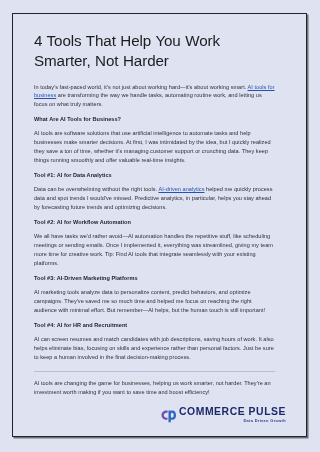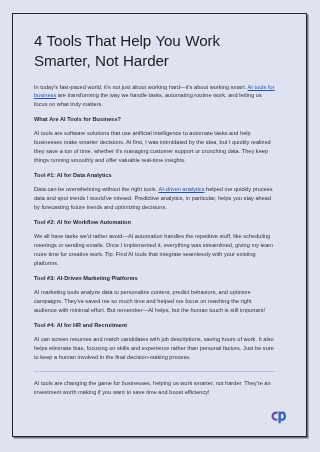--- a/index.html
+++ b/index.html
@@ -159,16 +159,20 @@
 
       <p class="body-para">AI tools are changing the game for businesses, helping us work smarter, not harder. They're an investment worth making if you want to save time and boost efficiency!</p>
 
     </div>
 
     <div id="footer-logo">
       <svg id="logo-mark" viewBox="0 0 32 28" xmlns="http://www.w3.org/2000/svg">
         <path d="M13.2 3.2 C7.4 3.2 3.0 7.3 3.0 12.4 C3.0 17.5 7.4 21.6 13.2 21.6 L15.0 21.6 L15.0 17.4 L13.2 17.4 C9.9 17.4 7.6 15.2 7.6 12.4 C7.6 9.6 9.9 7.4 13.2 7.4 L15.2 7.4 L15.2 3.2 Z" fill="#6f4fb0"></path>
         <path d="M17.0 3.2 L17.0 26.4 L21.6 26.4 L21.6 20.9 C22.6 21.4 23.8 21.6 25.0 21.6 C29.3 21.6 32.0 18.0 32.0 12.4 C32.0 6.8 29.3 3.2 25.0 3.2 C23.8 3.2 22.6 3.5 21.6 4.0 L21.6 3.2 Z M24.2 7.4 C26.3 7.4 27.4 9.2 27.4 12.4 C27.4 15.6 26.3 17.4 24.2 17.4 C22.6 17.4 21.6 16.2 21.6 12.4 C21.6 8.6 22.6 7.4 24.2 7.4 Z" fill="#2f63c4"></path>
       </svg>
+      <div id="logo-text-block">
+        <div class="logo-word">COMMERCE PULSE</div>
+        <div class="logo-tagline">Data Driven Growth</div>
+      </div>
     </div>
 
   </div>
 </div>
 
 </body></html>

